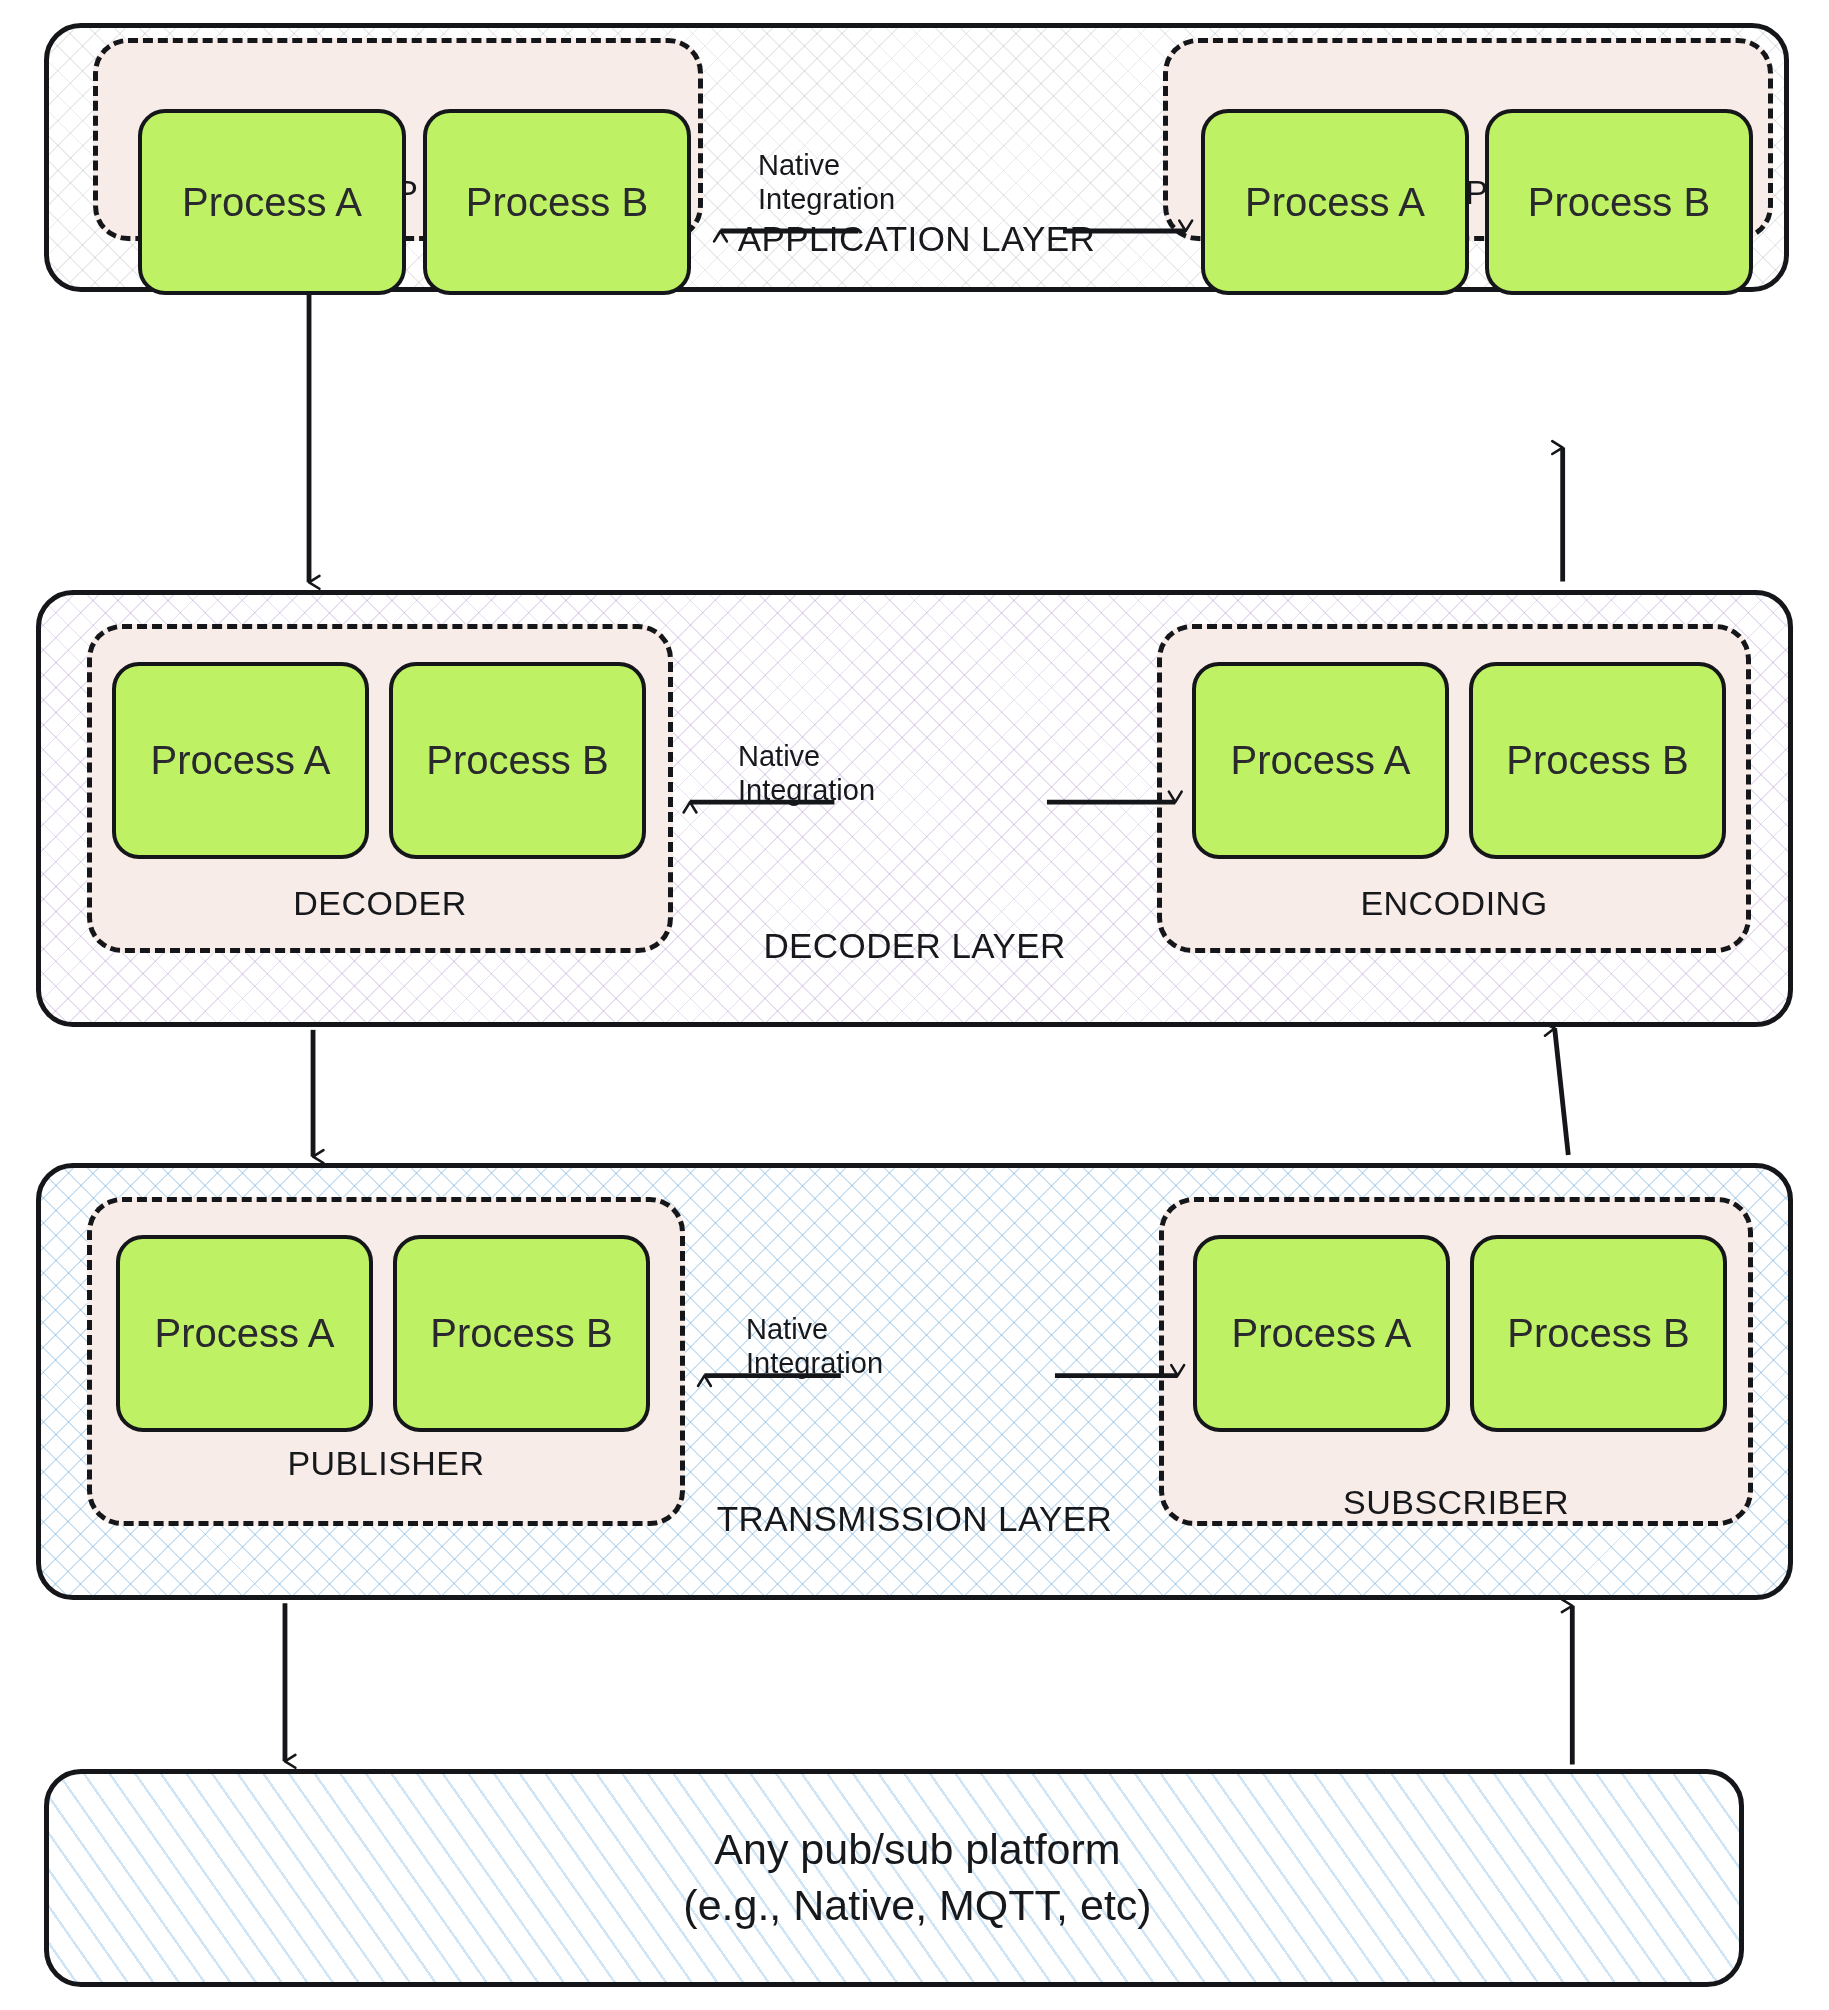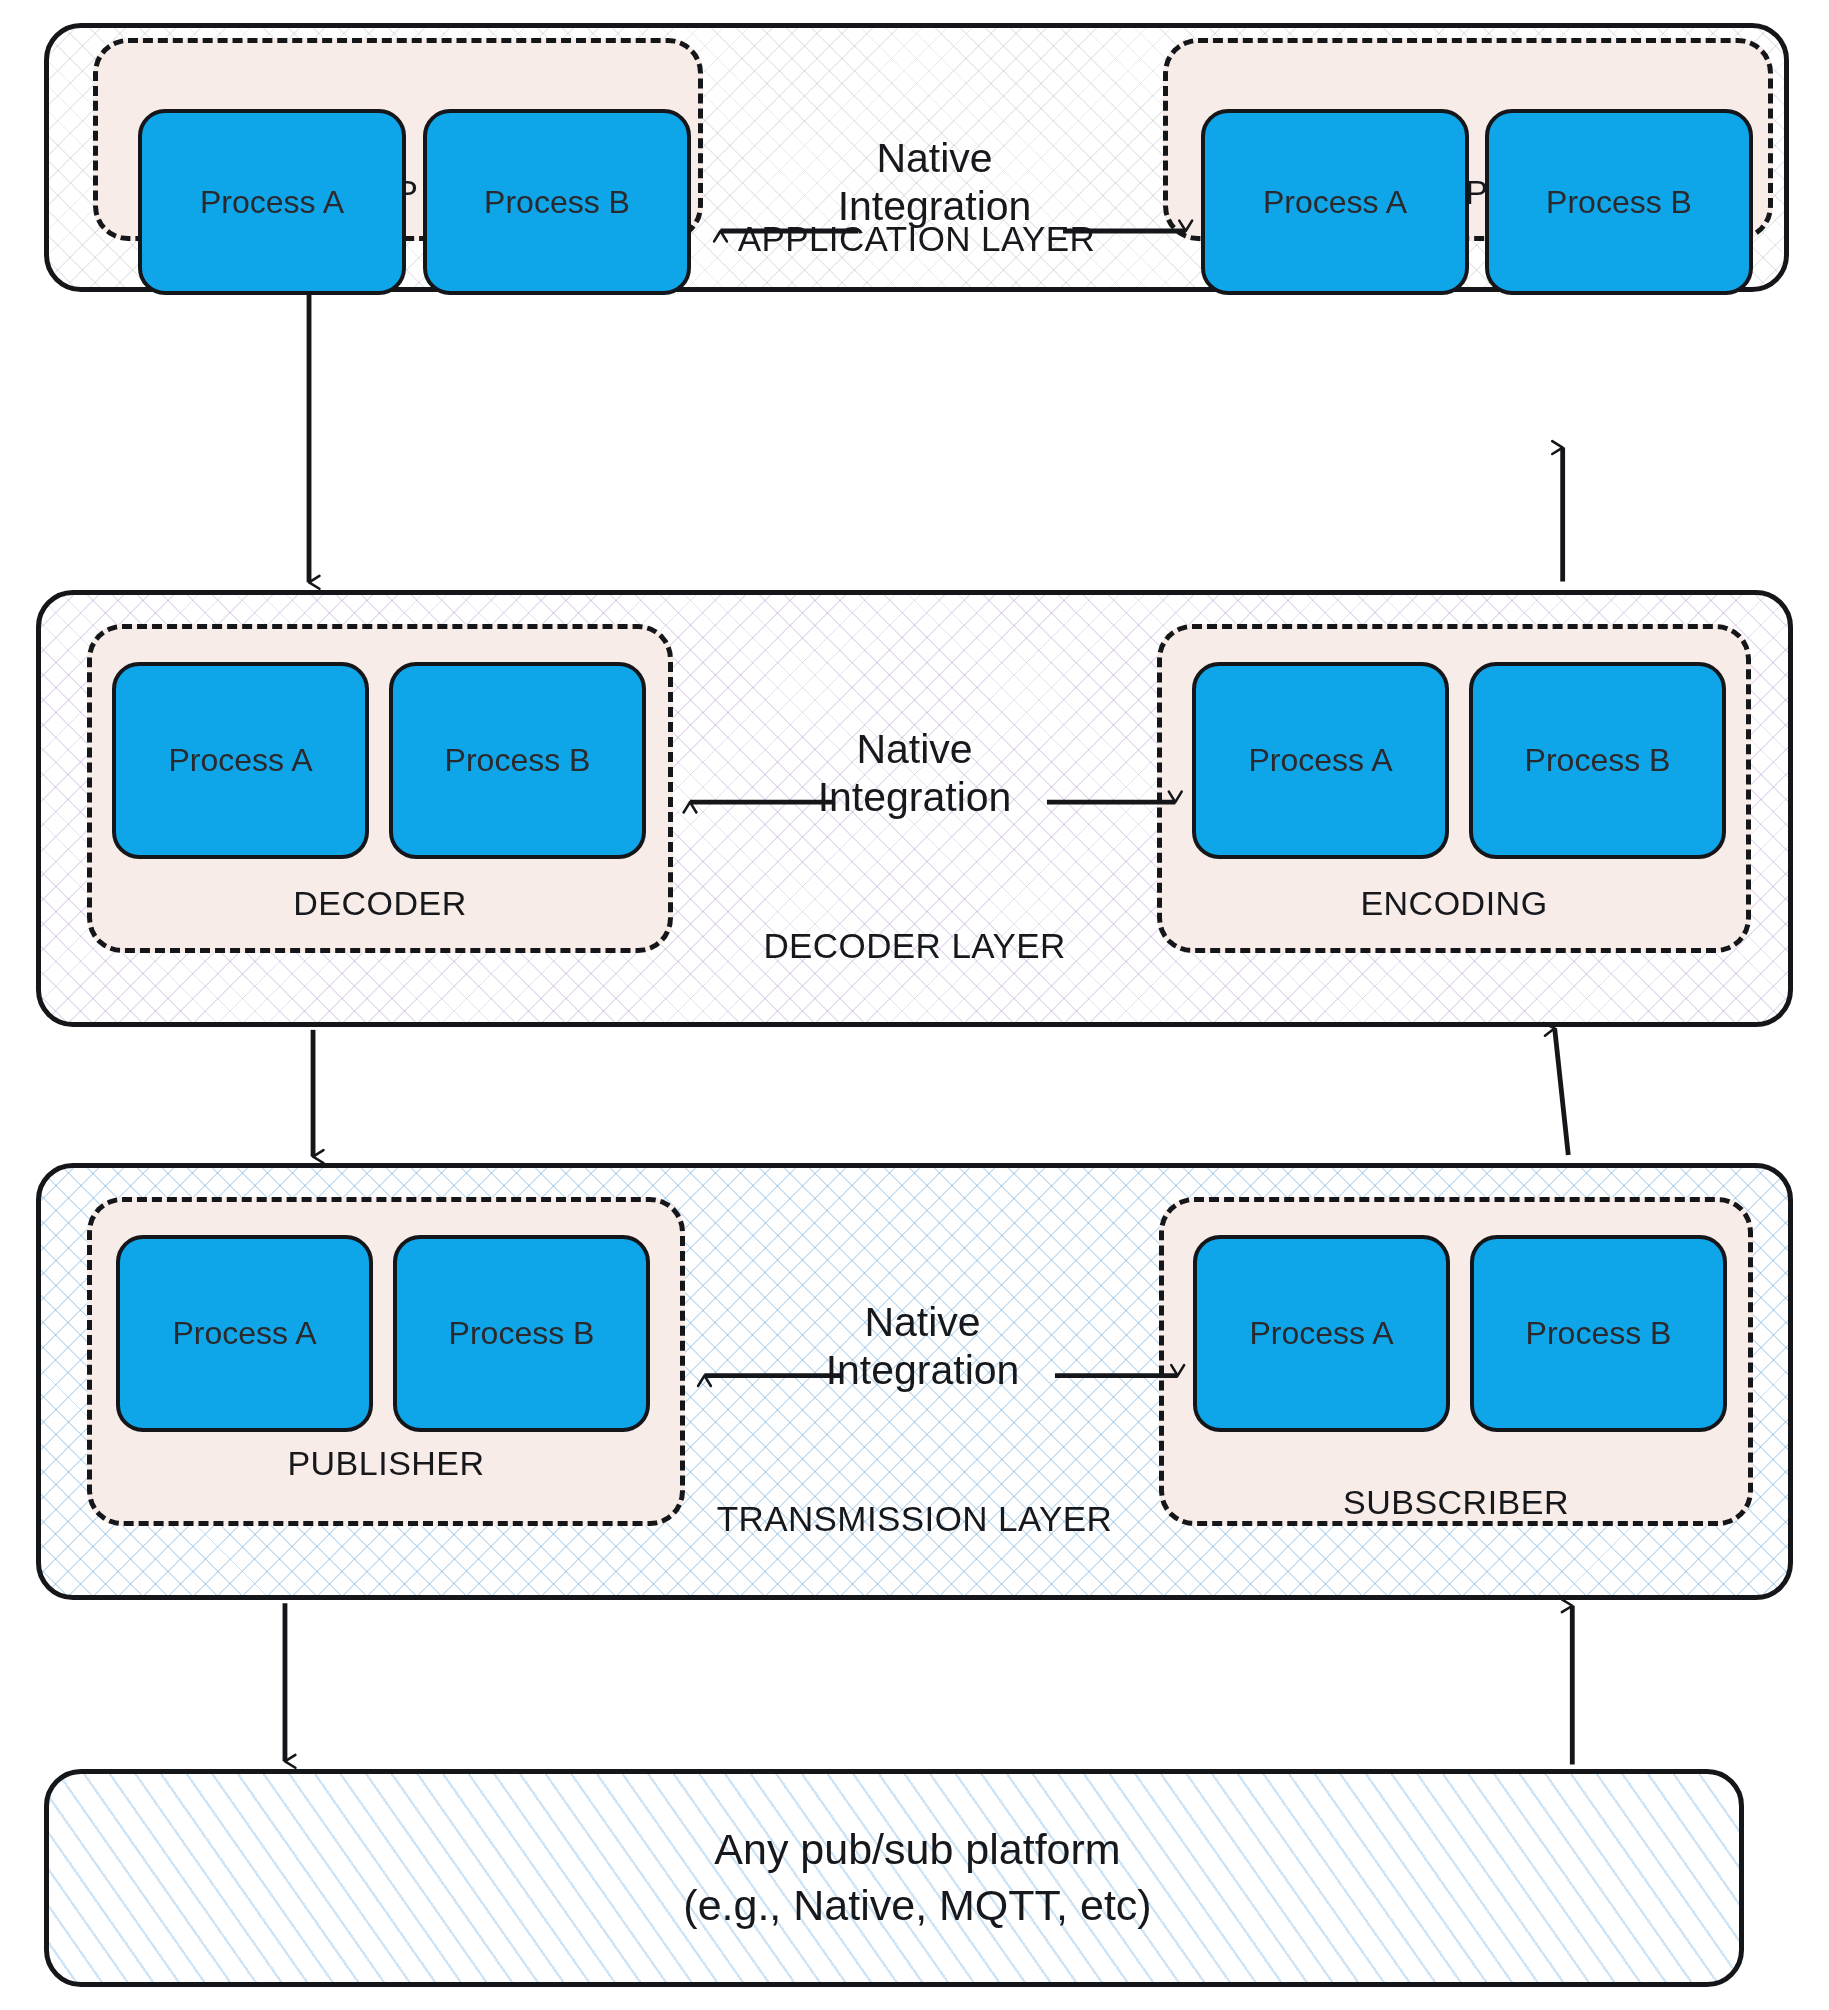--- a/index.html
+++ b/index.html
@@ -71,35 +71,35 @@
     letter-spacing: 0.5px;
     color: #17181c;
     white-space: nowrap;
   }
 
   
   .proc {
     position: absolute;
     border: 4.8px solid #15161a;
     border-radius: 27px;
-    background: #0ea5e9;
+    background: #bef264;
     box-sizing: border-box;
     display: flex;
     align-items: center;
     justify-content: center;
-    font-size: 32px;
+    font-size: 40px;
     color: #2a2a2e;
     white-space: nowrap;
   }
 
   
   .native-label {
     position: absolute;
-    text-align: center;
-    font-size: 41px;
+    text-align: left;
+    font-size: 29px;
     line-height: 1.16;
     color: #17181c;
     white-space: nowrap;
   }
 
   
   .platform {
     position: absolute;
     border: 5.6px solid #15161a;
     border-radius: 37px;

